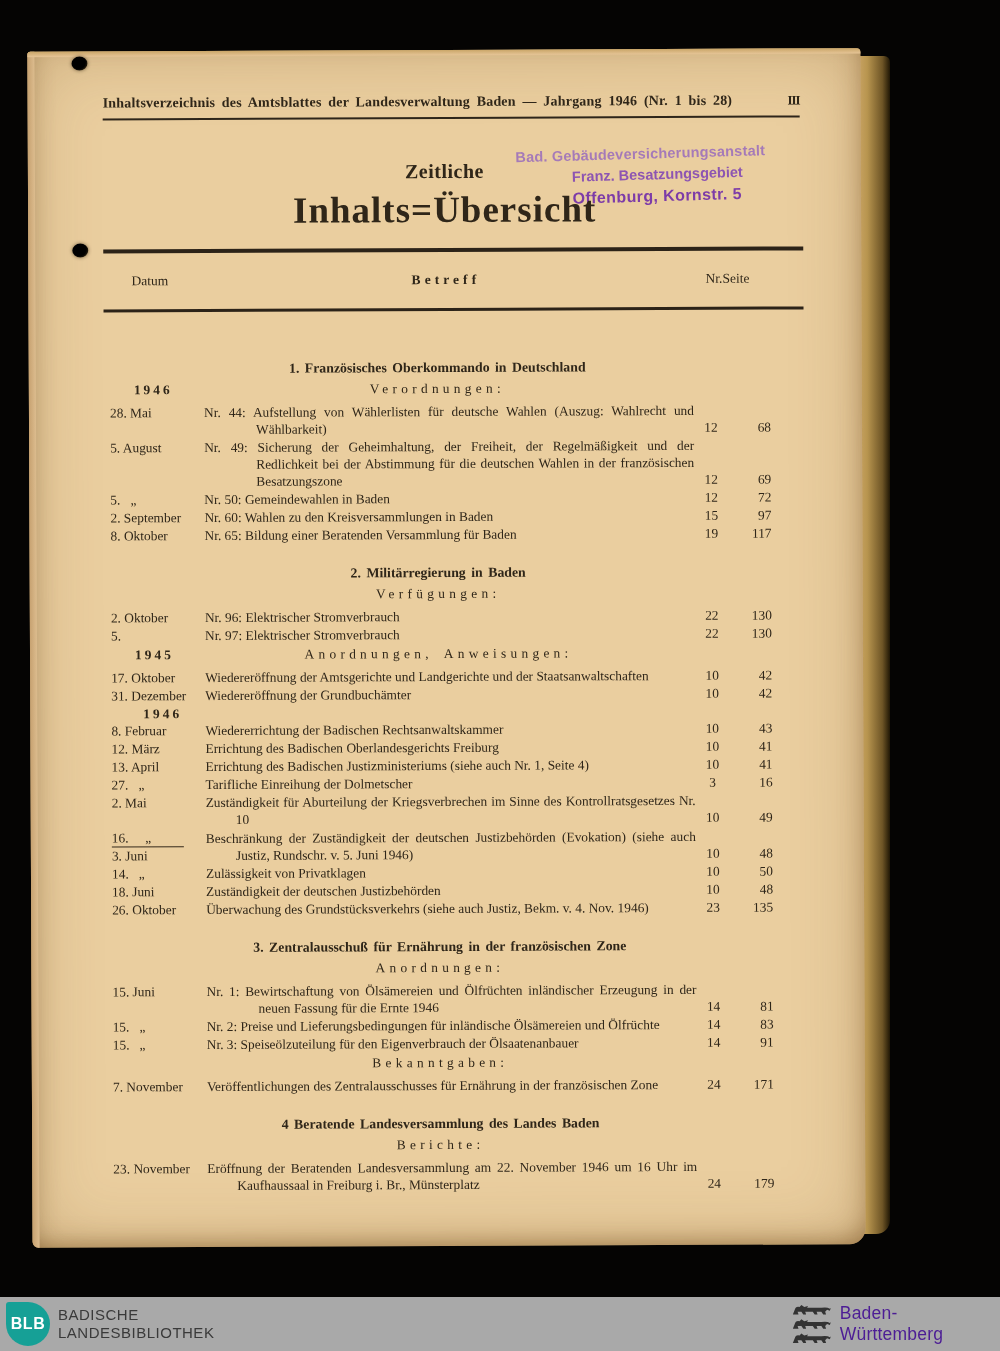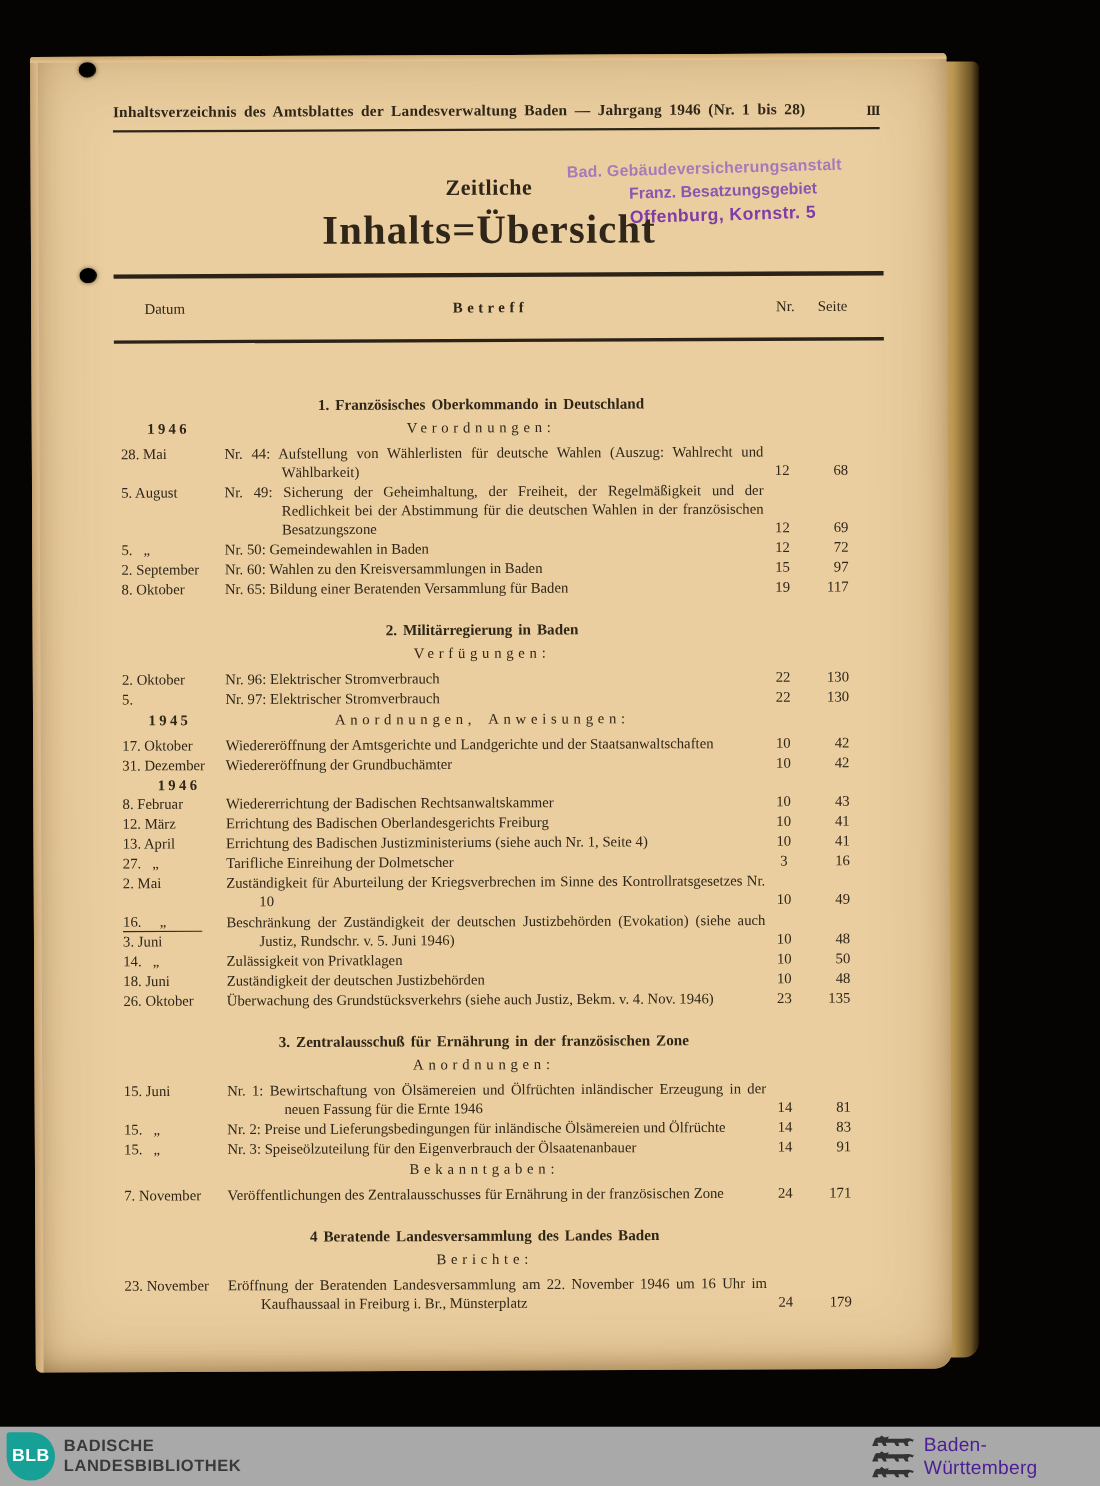--- a/index.html
+++ b/index.html
@@ -44,21 +44,21 @@
       font-size:20px;font-weight:700;letter-spacing:.5px;}
   .main-title{position:absolute;left:0;top:138px;width:833px;text-align:center;
       font-size:37px;font-weight:700;letter-spacing:1px;}
   
   .rule-top{position:absolute;left:75px;top:198px;width:700px;height:3.5px;background:#2c2318;}
   .rule-mid{position:absolute;left:75px;top:258px;width:700px;height:2.5px;background:#2c2318;}
   .thead{position:absolute;left:75px;top:222px;width:667px;display:flex;font-size:13.5px;}
   .th-datum{width:100px;box-sizing:border-box;padding-left:28px;}
   .th-betreff{flex:1;text-align:center;font-weight:700;letter-spacing:.3em;}
   .th-nr{width:34px;text-align:right;}
-  .th-seite{width:48px;text-align:right;}
+  .th-seite{width:48px;}
   
   .content{position:absolute;left:75px;top:300px;width:667px;font-size:13.4px;line-height:17px;}
   .section-heading{text-align:center;font-weight:700;font-size:13.8px;
       margin:21px 0 4px 0;word-spacing:2px;}
   .section-heading:first-child{margin-top:9px;}
   .subline{position:relative;text-align:center;margin:2px 0 6px 0;}
   .year{position:absolute;left:30px;letter-spacing:3px;font-weight:700;}
   .sublabel{letter-spacing:.32em;word-spacing:4px;}
   .yearline{padding-left:38px;letter-spacing:3px;font-weight:700;}
   .row{display:flex;align-items:flex-end;margin-bottom:1px;}
@@ -69,21 +69,21 @@
   .btr.pfx{padding-left:52px;text-indent:-52px;}
   .btr.nopfx{padding-left:30px;text-indent:-30px;}
   .nr{width:34px;text-align:center;}
   .seite{width:43px;text-align:right;font-family:Liberation Serif, serif;}
   
   .footer-bar{position:absolute;left:0;bottom:0;width:1000px;height:54px;background:#a9a9a9;
       font-family:"Liberation Sans","DejaVu Sans",sans-serif;display:flex;align-items:center;}
   .blb-logo{position:absolute;left:6px;top:5px;width:44px;height:44px;background:#16a096;
       border-radius:3px 50% 50% 50%;display:flex;align-items:center;justify-content:center;
       color:#fff;font-weight:700;font-size:16px;letter-spacing:.5px;}
-  .blb-name{position:absolute;left:58px;top:9px;font-weight:700;font-size:15px;line-height:18px;
+  .blb-name{position:absolute;left:58px;top:9px;font-weight:400;font-size:15px;line-height:18px;
       letter-spacing:.5px;color:#3a3a3a;}
   .state-group{position:absolute;left:790px;top:0;height:54px;display:flex;align-items:center;}
   .lions{width:42px;height:44px;margin-right:8px;}
   .state-name{font-size:17.5px;color:#4c1d95;letter-spacing:.2px;}
 </style>
 </head>
 <body>
 
 <div class="stage">
 

